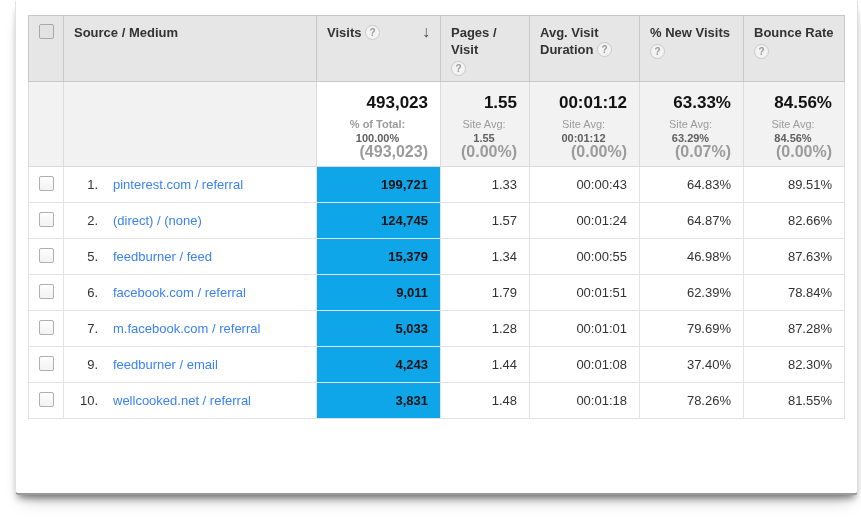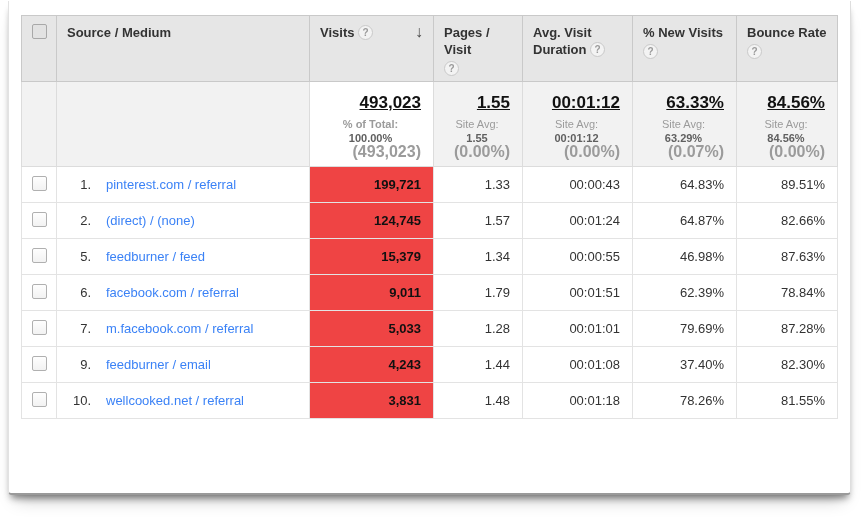--- a/index.html
+++ b/index.html
@@ -2,21 +2,21 @@
 <html><head>
 <meta charset="utf-8">
 <style>
   html,body{
     margin:0;padding:0;width:861px;height:523px;overflow:hidden;
     background:#ffffff;
     font-family:"Liberation Sans", sans-serif;
     -webkit-font-smoothing:antialiased;
   }
   .card{
-    position:absolute;left:8px;top:1px;width:841px;height:492px;
+    position:absolute;left:15px;top:1px;width:841px;height:492px;
     background:#ffffff;
     border-left:1px solid #e2e2e2;
     border-right:1px solid #dedede;
     border-bottom:2px solid #9a9a9a;
     border-radius:0 0 4px 4px;
     box-shadow:0 6px 7px -3px rgba(0,0,0,0.45), 0 12px 16px -8px rgba(0,0,0,0.25);
   }
   table.report{
     position:absolute;left:12px;top:14px;
     border-collapse:collapse;table-layout:fixed;width:816px;
@@ -49,34 +49,34 @@
   }
   
   tr.summary td{
     background:#f2f2f2;
     border:1px solid #dcdcdc;
     height:70px;
     padding:8px 12px 6px 10px;
     vertical-align:top;
   }
   tr.summary td.hl{background:#ffffff;}
-  .sum-val{font-size:17px;font-weight:bold;color:#111;text-align:right;line-height:22px;margin-top:2px;text-decoration:underline;}
+  .sum-val{font-size:17px;font-weight:bold;color:#111;text-align:right;line-height:22px;margin-top:2px;}
   .sum-sub{font-size:11px;text-align:center;line-height:14px;margin-top:3px;color:#9b9b9b;}
   .sum-sub .sub-val{color:#5f5f5f;font-weight:bold;}
   .sum-delta{font-size:16px;font-weight:bold;color:#9b9b9b;text-align:right;line-height:13px;}
   
   tbody td{
     background:#ffffff;
     border:1px solid #e3e3e3;
     height:35px;
     padding:0 12px;
     vertical-align:middle;
   }
   tbody td.cb-cell{padding:0;text-align:center;}
-  tbody td.hl{background:#ef4444;font-weight:bold;color:#111;}
+  tbody td.hl{background:#0ea5e9;font-weight:bold;color:#111;}
   td.num{text-align:right;}
   .idx{display:inline-block;min-width:22px;text-align:right;margin-right:15px;color:#333;}
   a.src-link{color:#3b82f6;text-decoration:none;cursor:pointer;}
   
   table.report{border:1px solid #c6c6c6;}
   
   .cb{
     display:inline-block;width:13px;height:13px;
     border:1px solid #b0b0b0;border-radius:2px;
     background:linear-gradient(#fefefe,#f2f2f2);

